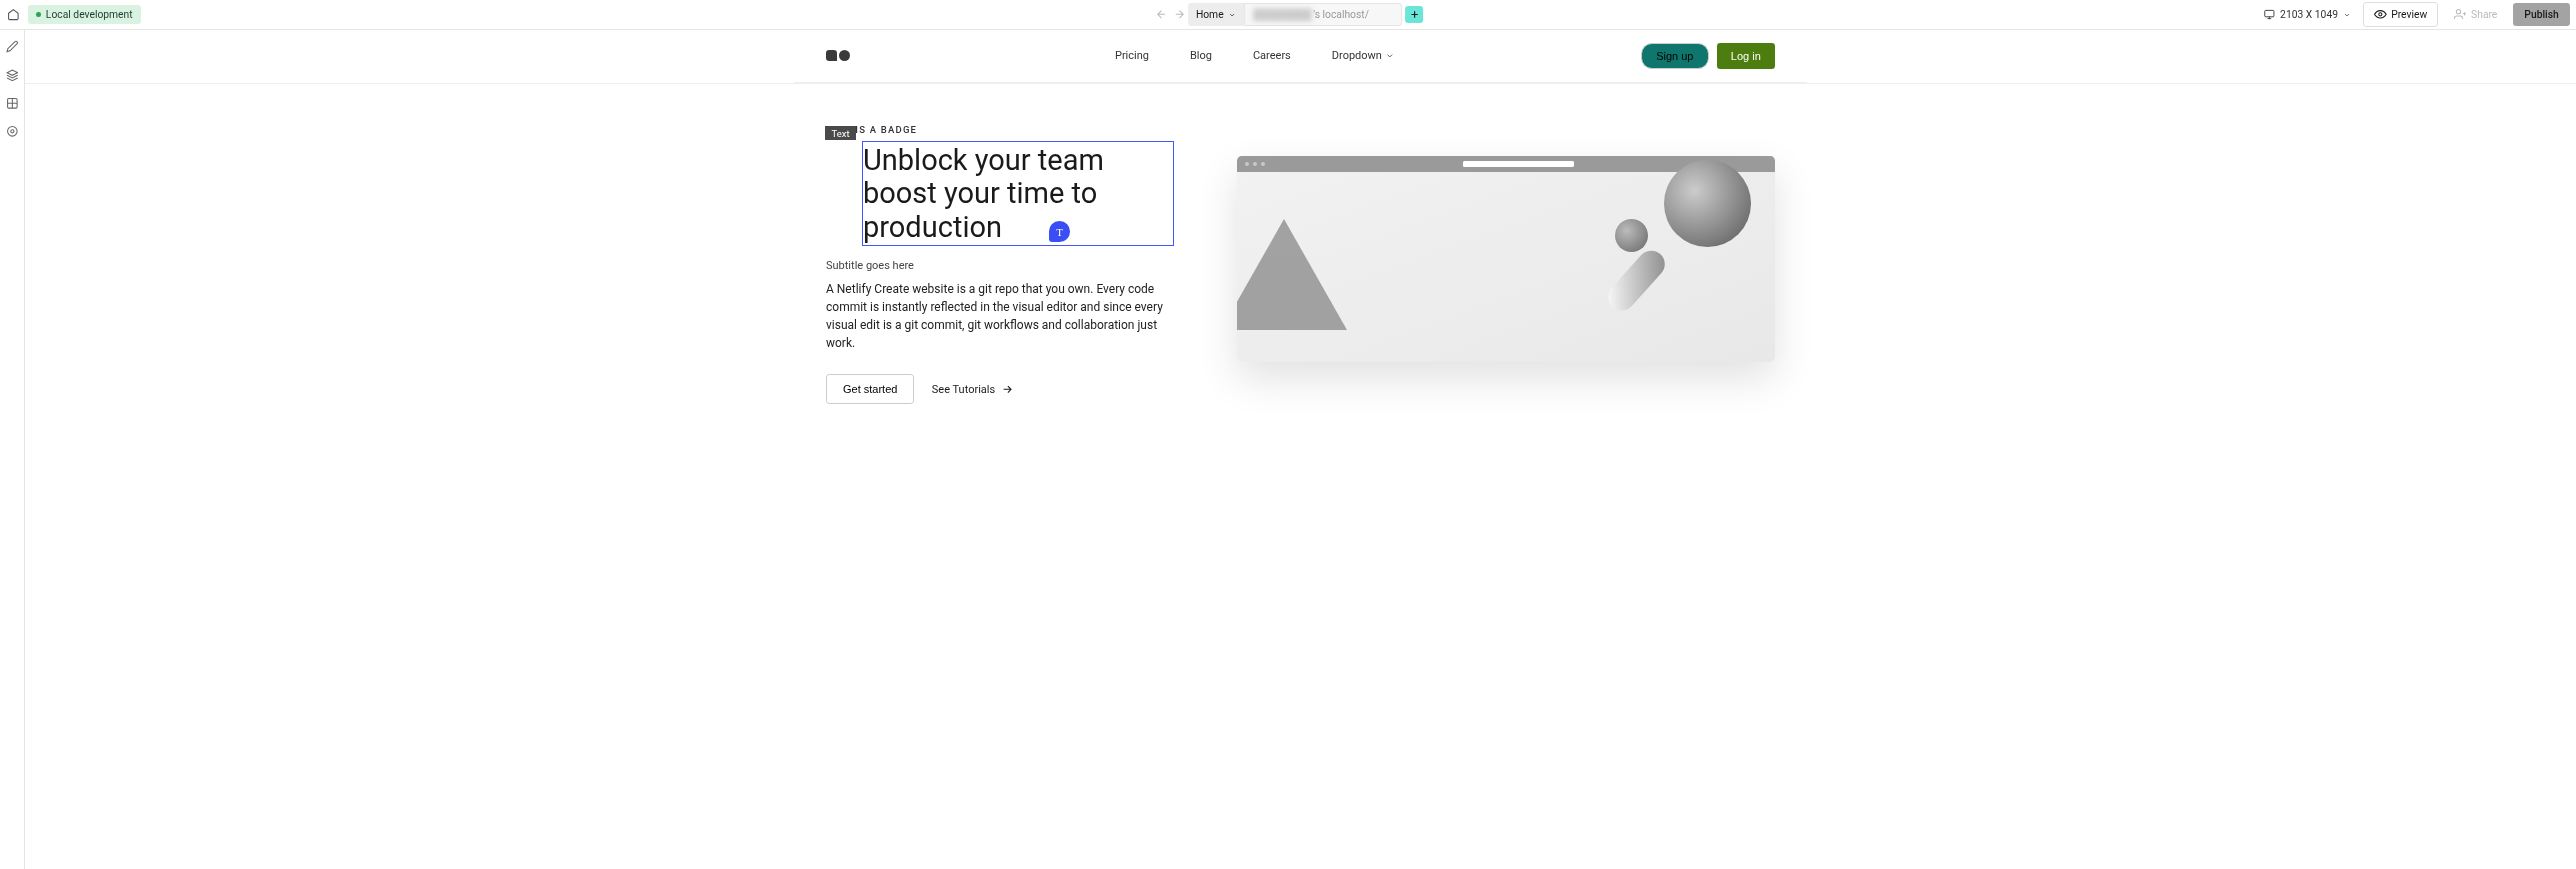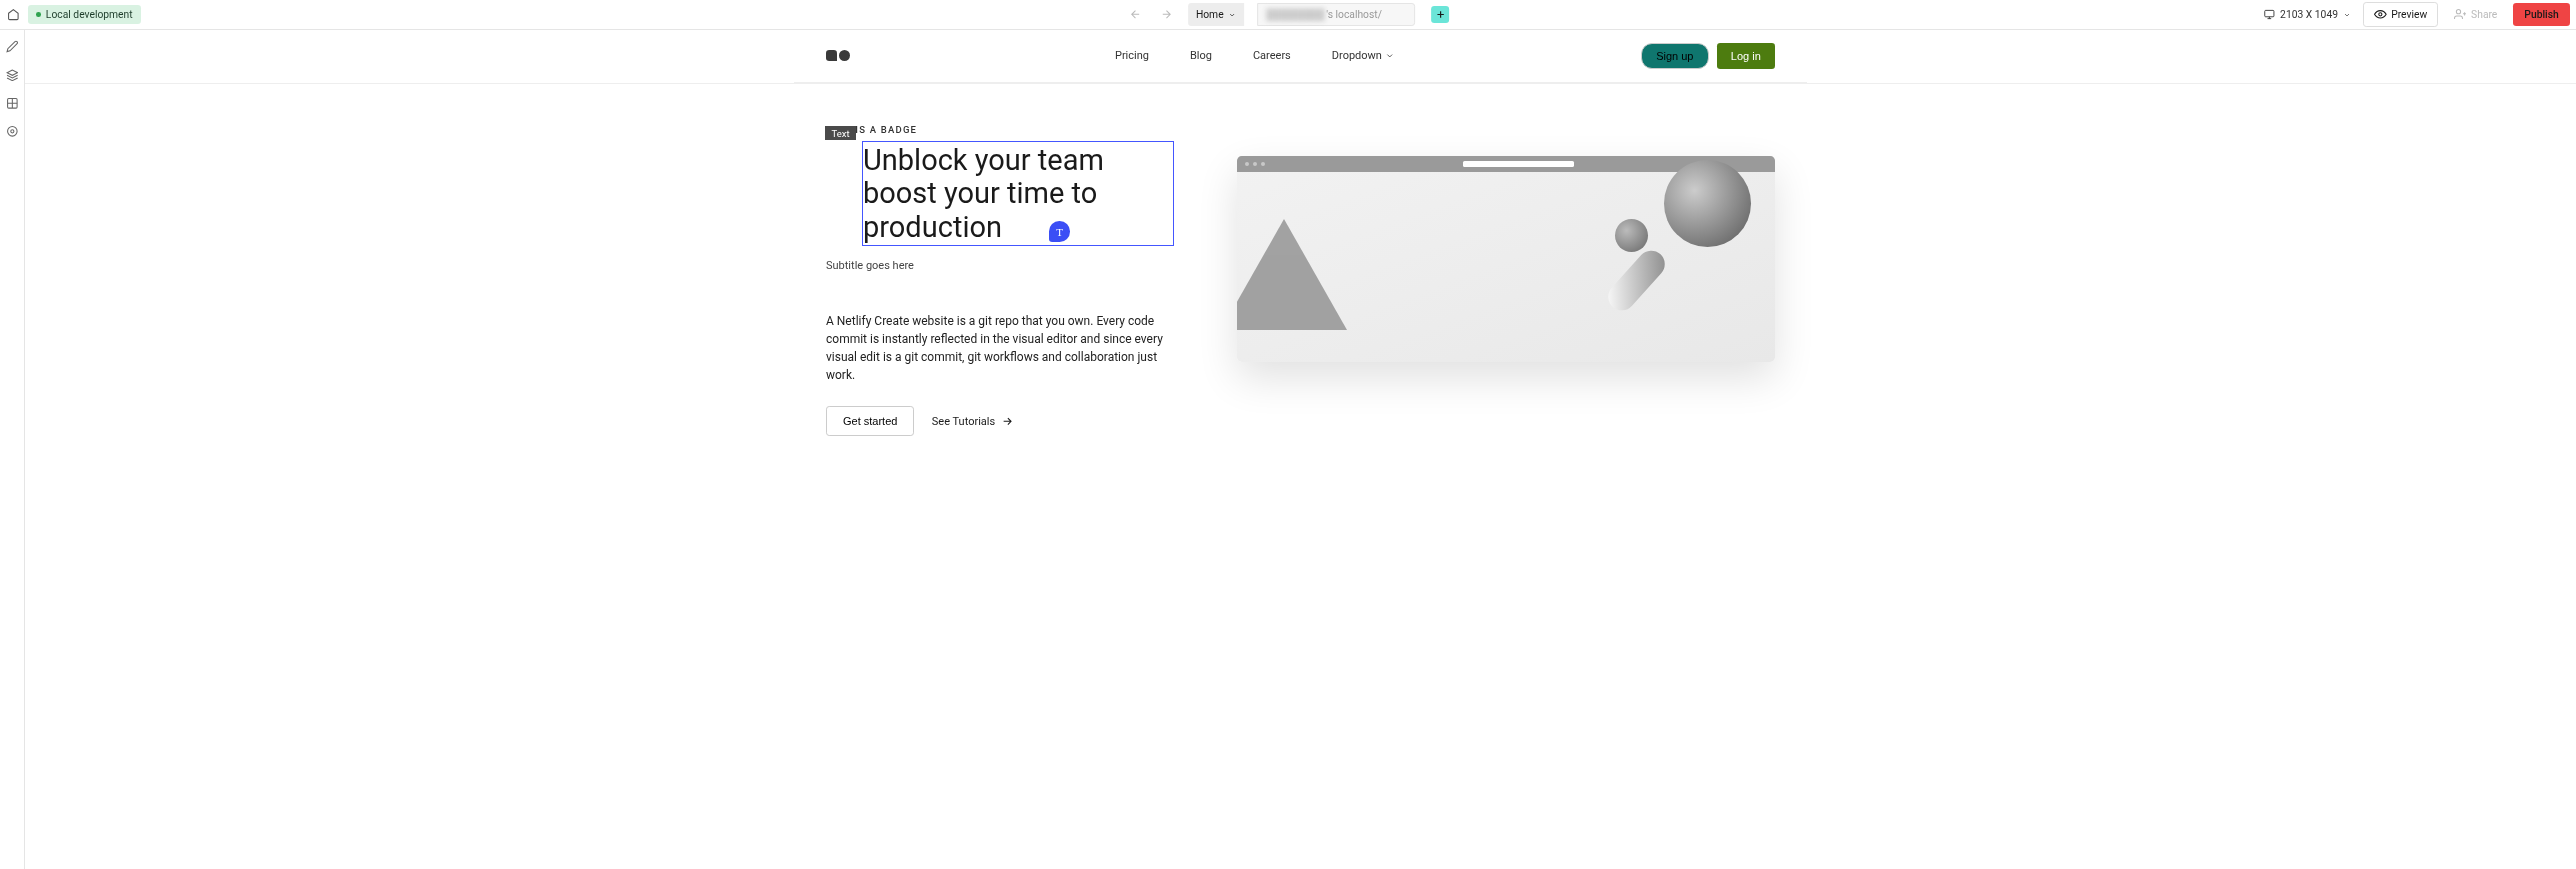--- a/index.html
+++ b/index.html
@@ -5,32 +5,32 @@
     * { margin: 0; padding: 0; box-sizing: border-box; }
     body { font-family: -apple-system, BlinkMacSystemFont, "Segoe UI", Roboto, sans-serif; background: #fff; color: #1a1a1a; }
     
     
     .toolbar { display: flex; align-items: center; height: 30px; padding: 0 6.3px; border-bottom: 0.8px solid #e5e5e5; gap: 4.7px; }
     .toolbar .left { display: flex; align-items: center; gap: 8px; }
     .home-icon { width: 14.2px; height: 14.2px; color: #555; cursor: pointer; display: flex; align-items: center; justify-content: center; }
     .env-badge { background: #d9f2e2; color: #1e3d2b; font-size: 10.3px; padding: 3.2px 8px; border-radius: 3.2px; display: flex; align-items: center; gap: 4.7px; }
     .env-badge::before { content: ""; width: 4.7px; height: 4.7px; background: #2fa24f; border-radius: 50%; }
     
-    .toolbar .center { position: absolute; left: 50%; transform: translateX(-50%); display: flex; align-items: center; gap: 13px; }
+    .toolbar .center { position: absolute; left: 50%; transform: translateX(-50%); display: flex; align-items: center; gap: 0; }
     .nav-arrow { width: 17.4px; height: 17.4px; display: flex; align-items: center; justify-content: center; color: #bbb; cursor: pointer; }
     .page-select { background: #ededed; border-radius: 3.2px 0 0 3.2px; padding: 4.7px 8px; font-size: 10.3px; display: flex; align-items: center; gap: 4.7px; cursor: pointer; }
     .url-bar { background: #f7f7f7; border: 0.8px solid #e5e5e5; border-radius: 0 3.2px 3.2px 0; padding: 4px 8px; font-size: 10.3px; color: #999; width: 158px; display: flex; align-items: center; }
     .url-bar .blur { filter: blur(2.4px); color: #ccc; margin-right: 1.6px; }
     .add-btn { background: #6be5d8; width: 17.4px; height: 17.4px; border-radius: 3.2px; display: flex; align-items: center; justify-content: center; margin-left: 3.2px; cursor: pointer; }
 
     .toolbar .right { margin-left: auto; display: flex; align-items: center; gap: 8px; }
     .viewport-display { display: flex; align-items: center; gap: 4.7px; font-size: 10.3px; color: #333; cursor: pointer; padding: 3.2px 4.7px; }
     .preview-btn { display: flex; align-items: center; gap: 4.7px; font-size: 10.3px; padding: 4.7px 9.5px; border: 0.8px solid #ddd; border-radius: 3.2px; cursor: pointer; background: #fff; }
     .share-btn { display: flex; align-items: center; gap: 4.7px; font-size: 10.3px; padding: 4.7px 8px; color: #bbb; cursor: default; }
-    .publish-btn { background: #ef4444; font-size: 10.3px; padding: 4.7px 11px; border-radius: 3.2px; cursor: pointer; font-weight: 500; }
+    .publish-btn { background: #a3a3a3; font-size: 10.3px; padding: 4.7px 11px; border-radius: 3.2px; cursor: pointer; font-weight: 500; }
     
     
     .sidebar { position: fixed; left: 0; top: 30px; bottom: 0; width: 25px; border-right: 0.8px solid #e5e5e5; display: flex; flex-direction: column; align-items: center; padding-top: 9.5px; gap: 14.2px; background: #fff; }
     .sidebar-icon { width: 14.2px; height: 14.2px; color: #666; cursor: pointer; display: flex; align-items: center; justify-content: center; }
 
     
     .canvas { margin-left: 25px; padding: 0; overflow: auto; }
     
     
     .site-header { display: flex; align-items: center; justify-content: space-between; padding: 12.7px 0; max-width: 1013px; margin: 0 auto; border-bottom: 0.8px solid #eee; padding-left: 32px; padding-right: 32px;}
@@ -47,21 +47,21 @@
     
     .hero-wrap { max-width: 1013px; margin: 0 auto; padding: 40px 32px; }
     .hero { display: grid; grid-template-columns: 348px 1fr; gap: 63px; align-items: start; }
     .hero-left { position: relative; }
     .badge { font-size: 9.5px; letter-spacing: 1.2px; color: #333; font-weight: 500; }
     .title-wrap { position: relative; margin-top: 6.3px; padding-left: 36px; }
     .element-label { position: absolute; top: -15px; left: -0.8px; background: #4a4a4a; color: #fff; font-size: 9.5px; padding: 1.6px 6.3px; z-index: 2; }
     .title { font-size: 29px; line-height: 1.15; font-weight: 400; border: 0.8px solid #4456ff; padding: 1.6px 0; position: relative; }
     .text-badge-float { position: absolute; right: 104px; bottom: 4.7px; width: 20.6px; height: 20.6px; background: #3b4ef5; color: #fff; border-radius: 50% 50% 50% 3.2px; display: flex; align-items: center; justify-content: center; font-family: Georgia, serif; font-size: 11px; z-index: 3; }
     .subtitle { font-size: 11px; color: #444; margin-top: 12.7px; }
-    .body-text { font-size: 12px; color: #222; margin-top: 40px; line-height: 1.5; max-width: 340px; }
+    .body-text { font-size: 12px; color: #222; margin-top: 8px; line-height: 1.5; max-width: 340px; }
     .cta-row { display: flex; align-items: center; gap: 17.4px; margin-top: 22px; }
     .cta-primary { border: 0.8px solid #ccc; padding: 8px 16px; border-radius: 3.2px; font-size: 11px; cursor: pointer; background: #fff; }
     .cta-secondary { font-size: 11px; cursor: pointer; display: flex; align-items: center; gap: 6.3px; }
 
     
     .hero-image { background: linear-gradient(160deg, #f2f2f2, #e8e8e8); border-radius: 4.7px; box-shadow: 0 16px 40px rgba(0,0,0,0.12); overflow: hidden; height: 206px; position: relative; margin-top: 32px;}
     .browser-chrome { height: 16px; background: #9a9a9a; display: flex; align-items: center; padding: 0 8px; gap: 4px; }
     .browser-chrome .dot { width: 4px; height: 4px; background: #c8c8c8; border-radius: 50%; }
     .browser-chrome .bar { height: 6.3px; background: #fff; flex: 0 0 111px; margin: 0 auto; border-radius: 1.6px; }
     .shapes { position: relative; height: 190px; }

